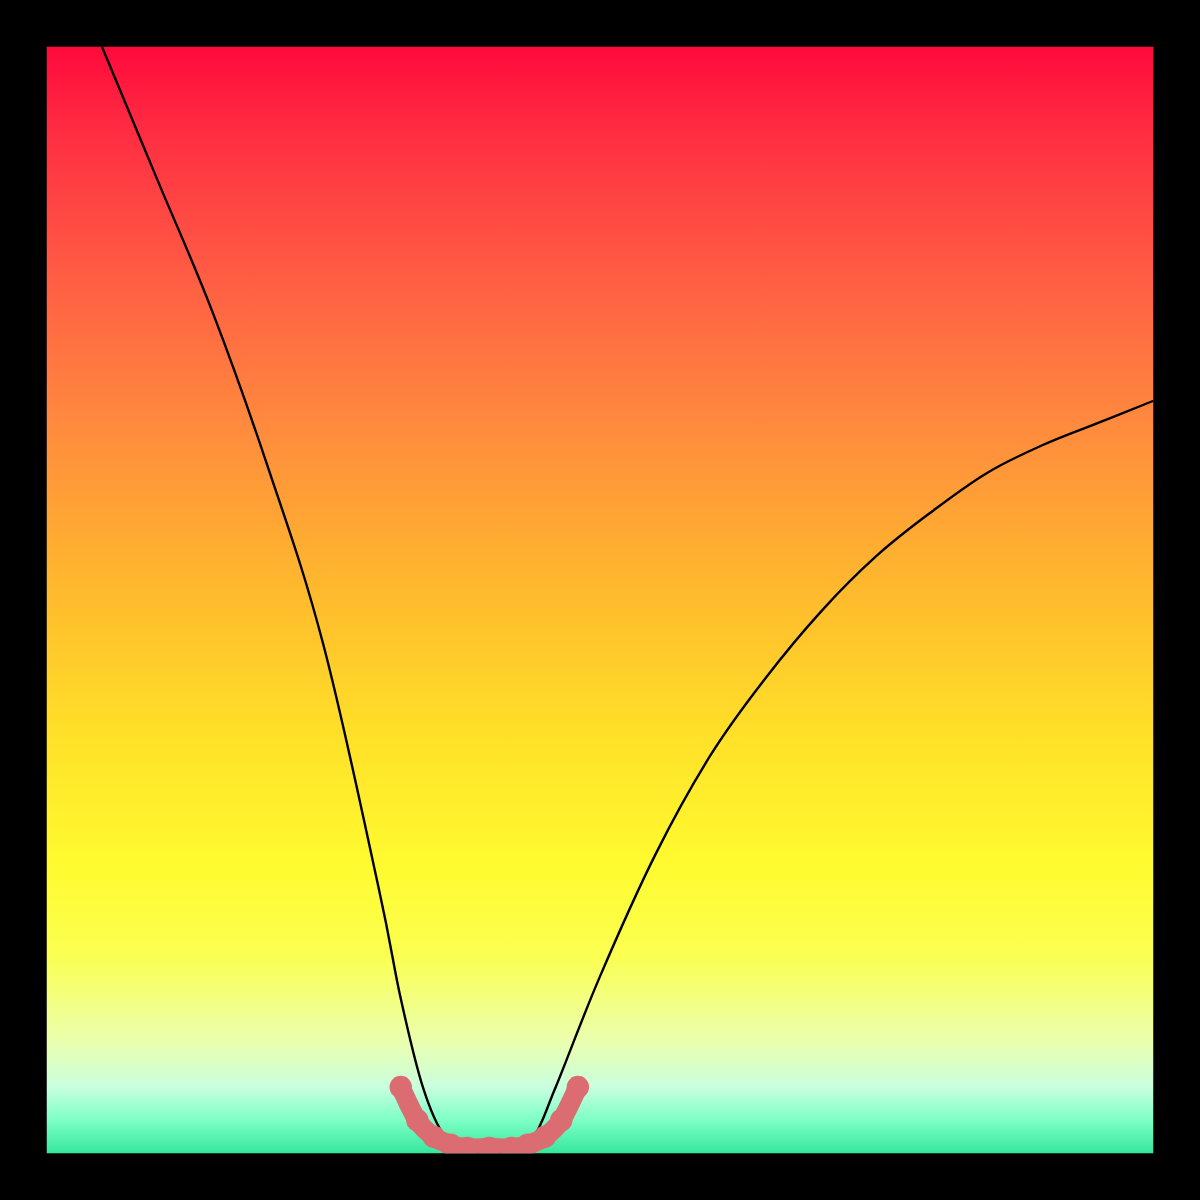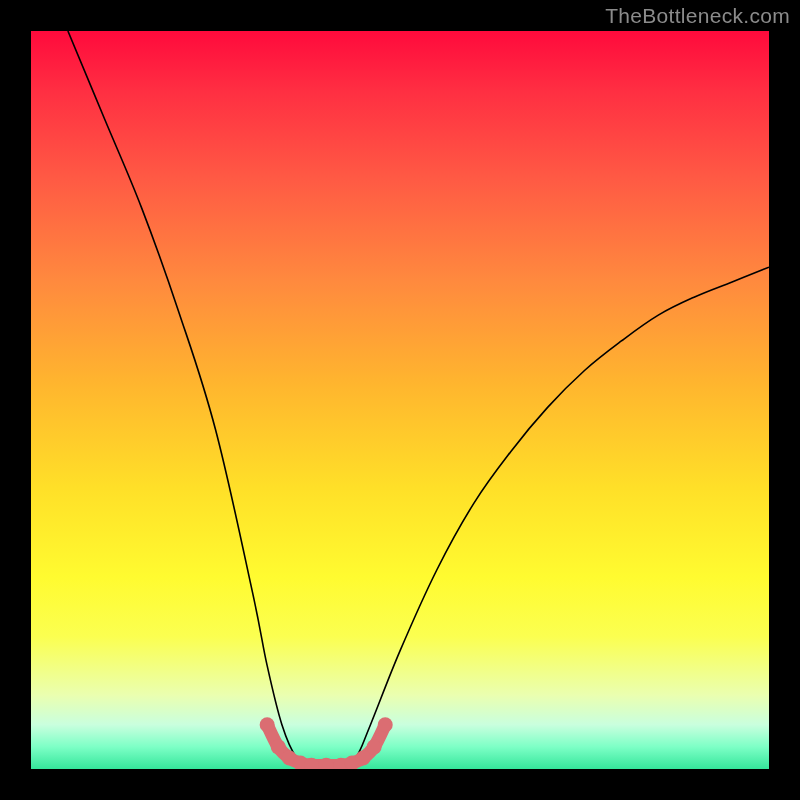--- a/index.html
+++ b/index.html
@@ -47,21 +47,20 @@
     font-size: 21px;
     color: #8b8b8b;
     letter-spacing: 0.3px;
     user-select: none;
   }
 </style>
 </head>
 <body>
 
 <div class="stage">
-  <div class="watermark">TheBottleneck.com</div>
   <div class="plot">
     <div class="gradient"></div>
     <svg class="curve-svg" viewBox="0 0 738 738" preserveAspectRatio="none">
       <path id="curve-path" fill="none" stroke="#000000" stroke-width="1.6" d="M 36.9,0 C 43.542,15.940799999999989 60.516,56.67839999999995 73.8,88.55999999999995 C 87.084,120.44159999999994 97.416,142.58159999999998 110.7,177.12 C 123.98400000000001,211.65840000000003 134.316,240.588 147.6,280.44 C 160.884,320.292 171.216,348.0408 184.5,398.52 C 197.784,448.9992 212.1012,518.3712 221.4,560.88 C 230.6988,603.3888 230.8464,610.7687999999999 236.16,634.68 C 241.4736,658.5912 245.6064,677.115 250.92000000000002,693.72 C 256.2336,710.325 260.3664,719.6238 265.68,726.93 C 270.9936,734.2361999999999 275.1264,732.9816 280.44,734.31 C 285.7536,735.6383999999999 289.8864,734.31 295.2,734.31 C 300.5136,734.31 304.64639999999997,735.6383999999999 309.96,734.31 C 315.2736,732.9816 319.4064,734.2361999999999 324.72,726.93 C 330.03360000000004,719.6238 331.50960000000003,712.9818 339.48,693.72 C 347.4504,674.4582 357.0444,647.8163999999999 369,619.92 C 380.9556,592.0236 392.61600000000004,565.308 405.90000000000003,538.74 C 419.184,512.172 429.516,493.57439999999997 442.8,472.32 C 456.084,451.0656 466.416,437.92920000000004 479.7,420.66 C 492.984,403.3908 503.31600000000003,390.99240000000003 516.6,376.38 C 529.884,361.76759999999996 540.216,351.43559999999997 553.5,339.47999999999996 C 566.784,327.52439999999996 577.116,319.923 590.4,309.96000000000004 C 603.684,299.99700000000007 614.016,292.1004 627.3,284.13 C 640.584,276.1596 650.916,271.6578 664.2,265.68 C 677.484,259.7022 687.816,256.23359999999997 701.1,250.91999999999996 C 714.384,245.60639999999995 731.358,238.81679999999997 738,236.15999999999997"></path>
       <path id="marker-path" fill="none" stroke="#db6d72" stroke-width="13" stroke-linecap="round" stroke-linejoin="round" d="M 236.16,693.72 C 238.1526,697.7052 243.24480000000003,709.8822 247.23000000000002,715.86 C 251.2152,721.8378 254.31480000000002,724.00752 258.3,726.93 C 262.28520000000003,729.8524799999999 265.3848,730.7676 269.37,732.096 C 273.3552,733.4244 275.7906,733.91148 280.44,734.31 C 285.0894,734.7085199999999 289.8864,734.31 295.2,734.31 C 300.5136,734.31 305.31059999999997,734.7085199999999 309.96,734.31 C 314.6094,733.91148 317.04479999999995,733.4244 321.03,732.096 C 325.0152,730.7676 328.1148,729.8524799999999 332.1,726.93 C 336.08520000000004,724.00752 339.1848,721.8378 343.17,715.86 C 347.15520000000004,709.8822 352.2474,697.7052 354.24,693.72"></path>
       <g id="marker-dots">
           <circle cx="236.16" cy="693.72" r="7.5" fill="#db6d72"></circle>
           <circle cx="247.23000000000002" cy="715.86" r="7.5" fill="#db6d72"></circle>
           <circle cx="258.3" cy="726.93" r="7.5" fill="#db6d72"></circle>
           <circle cx="269.37" cy="732.096" r="7.5" fill="#db6d72"></circle>

